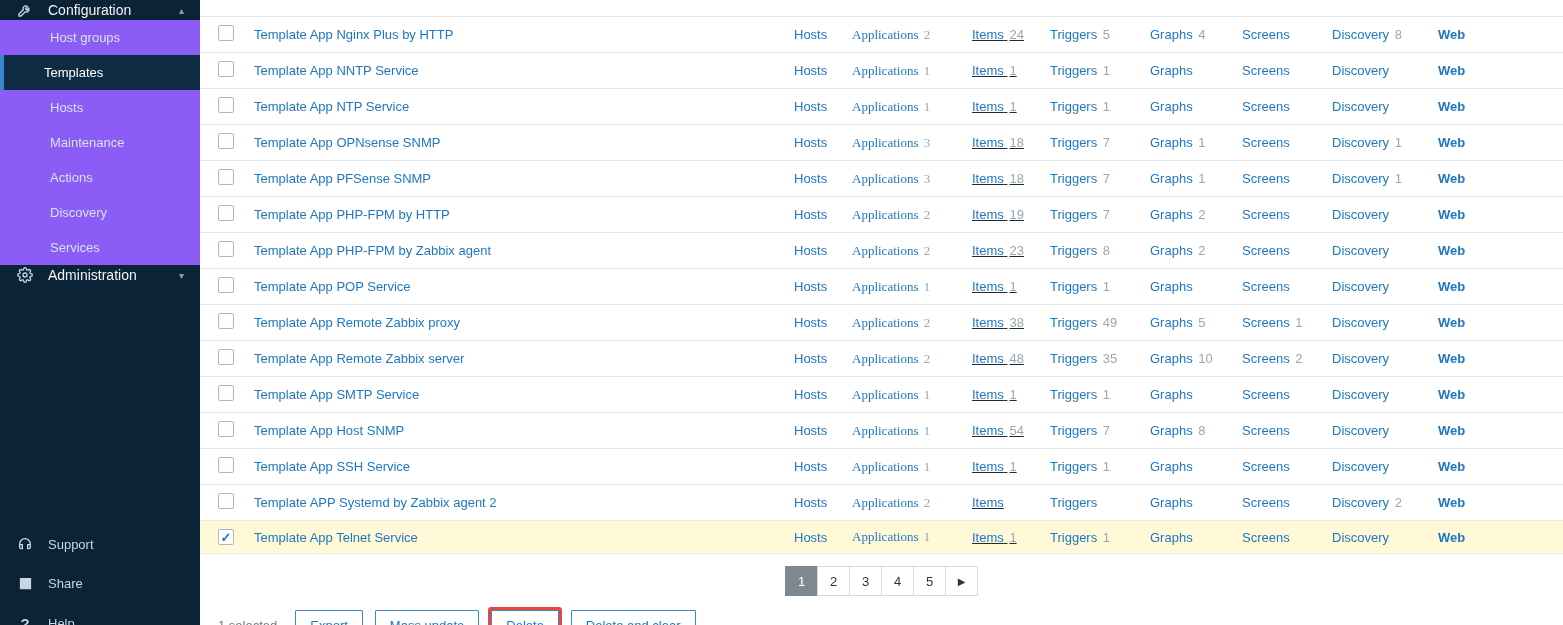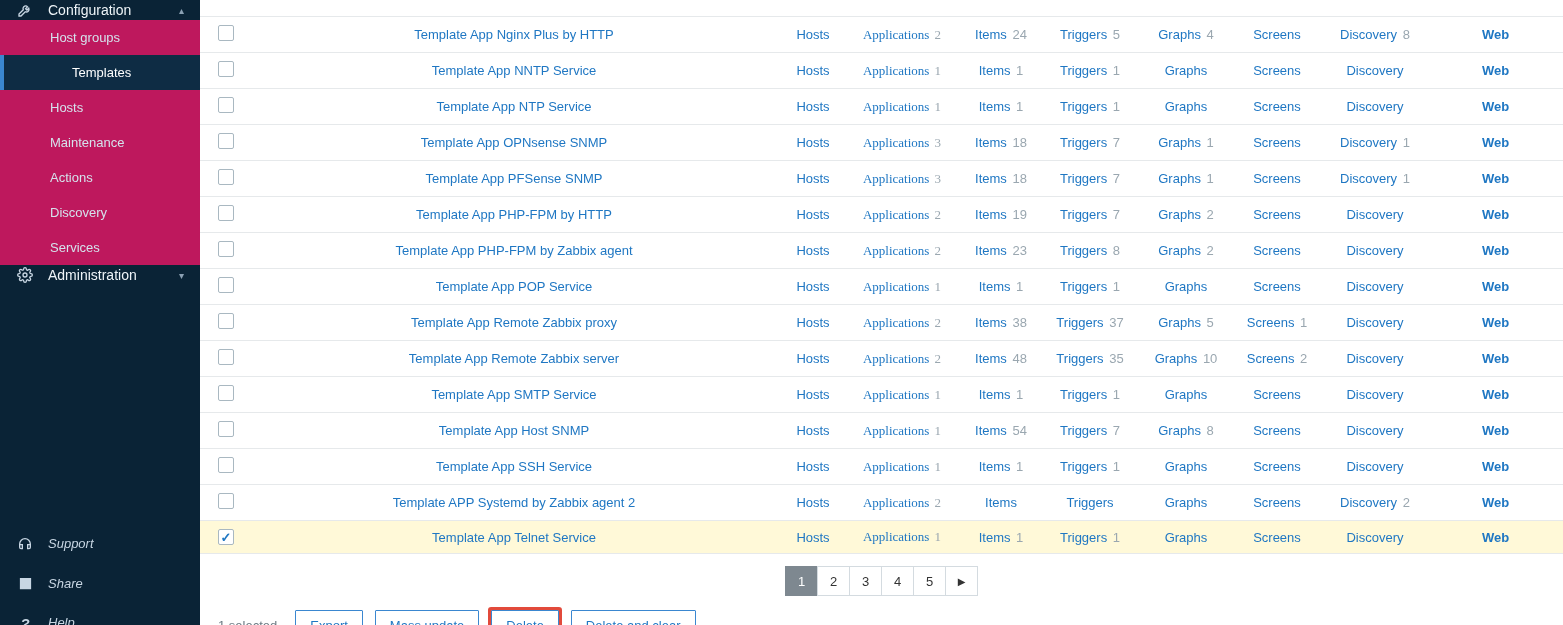--- a/index.html
+++ b/index.html
@@ -3,40 +3,40 @@
 <meta charset="utf-8">
 <style>
 * { box-sizing: border-box; margin: 0; padding: 0; }
 body { font-family: Arial, Helvetica, sans-serif; font-size: 13px; color: #1f2c33; background: #fff; width: 1563px; }
 .layout { display: flex; }
 .sidebar { width: 200px; background: #0a2336; color: #c8d6e3; min-height: 625px; display: flex; flex-direction: column; }
 .nav { flex: 1; }
 .nav-section-header { display: flex; align-items: center; padding: 2px 16px; cursor: pointer; font-size: 14px; color: #eef4f8; }
 .nav-section-header .icon { width: 18px; margin-right: 14px; display: flex; align-items: center; justify-content: center; }
 .nav-section-header .chev { margin-left: auto; font-size: 10px; color: #8ba0b3; }
-.nav-sub { background: #be185d; }
+.nav-sub { background: #8b5cf6; }
 .nav-item { padding: 10px 16px 10px 50px; cursor: pointer; color: #d5e2ec; font-size: 13px; }
-.nav-item.active { background: #0e2c44; border-left: 4px solid #3a87d0; padding-left: 68px; color: #fff; }
+.nav-item.active { background: #0e2c44; border-left: 4px solid #3a87d0; padding-left: 40px; color: #fff; }
 .footer-links { margin-top: auto; padding-bottom: 10px; }
-.footer-link { display: flex; padding: 12px 16px; cursor: pointer; color: #c8d6e3; font-style: italic; }
+.footer-link { display: flex; align-items: center; padding: 12px 16px; cursor: pointer; color: #c8d6e3; }
 .footer-link .icon { width: 18px; margin-right: 14px; display:flex; align-items:center; justify-content:center; }
 .main { flex: 1; background: #fff; position: relative; }
-table { width: 100%; border-collapse: collapse; text-align: center; }
+table { width: 100%; border-collapse: collapse; }
 tr { border-bottom: 1px solid #e6e9eb; }
 tr.selected { background: #fff9d8; }
 td { padding: 8px 10px; vertical-align: middle; white-space: nowrap; }
 td.cb { width: 34px; padding-left: 18px; }
 .checkbox { width: 16px; height: 16px; border: 1px solid #a9b8c1; border-radius: 2px; display: inline-flex; align-items:center; justify-content:center; background:#fff; cursor:pointer; }
 .checkbox.checked::after { content: "✓"; color: #1f77c3; font-size: 13px; font-weight: bold; line-height:1; }
 .link { color: #1f77c3; cursor: pointer; }
 .count { color: #9aa7b0; margin-left: 2px; }
 .col-name { width: 540px; }
 .col-hosts { width: 58px; }
 .col-apps { width: 120px; font-family: Liberation Serif, serif; }
-.col-items { width: 78px; }
+.col-items { width: 78px; text-decoration: underline; }
 .col-trig { width: 100px; }
 .col-graphs { width: 92px; }
 .col-screens { width: 90px; }
 .col-disc { width: 106px; }
 .col-web { width: auto; font-weight: bold; }
 .pagination { display:flex; justify-content:center; padding: 12px 0 10px; }
 .pg { min-width: 33px; height: 30px; border: 1px solid #d4dbe0; display:flex; align-items:center; justify-content:center; margin-left:-1px; cursor:pointer; color:#333; background:#fff; }
 .pg:first-child { margin-left:0; }
 .pg.active { background:#7e8890; color:#fff; border-color:#7e8890; }
 .action-bar { display:flex; align-items:center; padding: 4px 18px 14px; gap: 12px; }
@@ -210,21 +210,21 @@
             <td class="col-screens"><span class="link">Screens</span></td>
             <td class="col-disc"><span class="link">Discovery</span></td>
             <td class="col-web"><span class="link">Web</span></td>
           </tr>
           <tr>
             <td class="cb"><span class="checkbox"></span></td>
             <td class="col-name"><span class="link">Template App Remote Zabbix proxy</span></td>
             <td class="col-hosts"><span class="link">Hosts</span></td>
             <td class="col-apps"><span class="link">Applications</span> <span class="count">2</span></td>
             <td class="col-items"><span class="link">Items</span> <span class="count">38</span></td>
-            <td class="col-trig"><span class="link">Triggers</span> <span class="count">37</span></td>
+            <td class="col-trig"><span class="link">Triggers</span> <span class="count">49</span></td>
             <td class="col-graphs"><span class="link">Graphs</span> <span class="count">5</span></td>
             <td class="col-screens"><span class="link">Screens</span> <span class="count">1</span></td>
             <td class="col-disc"><span class="link">Discovery</span></td>
             <td class="col-web"><span class="link">Web</span></td>
           </tr>
           <tr>
             <td class="cb"><span class="checkbox"></span></td>
             <td class="col-name"><span class="link">Template App Remote Zabbix server</span></td>
             <td class="col-hosts"><span class="link">Hosts</span></td>
             <td class="col-apps"><span class="link">Applications</span> <span class="count">2</span></td>

